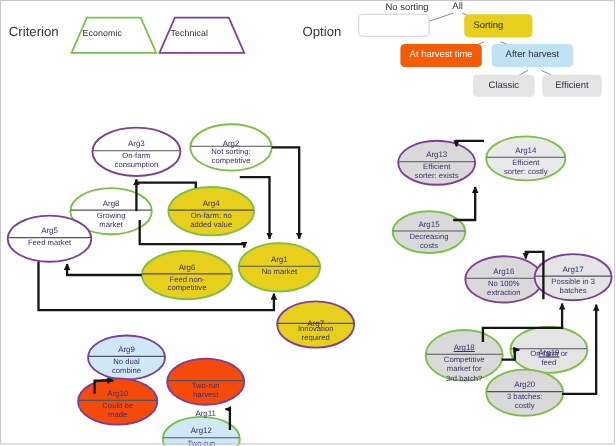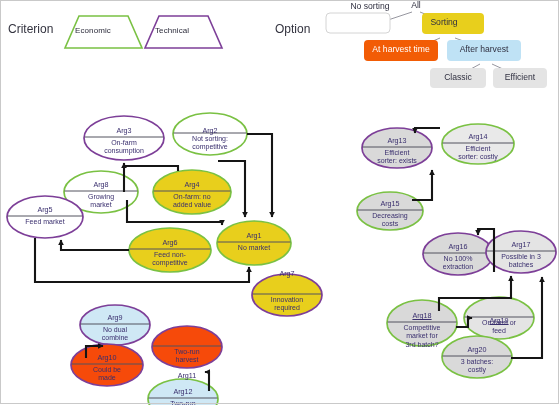--- a/index.html
+++ b/index.html
@@ -260,21 +260,21 @@
       </span>
       <span class="node-title" style="left: 129px; width: 82px; top: 238px;">Arg6</span>
       <span class="node-body" style="left: 129px; width: 82px; top: 251px;">
         <div>Feed non-</div>
         <div>competitive</div>
       </span>
       <span class="node-title" style="left: 217px; width: 74px; top: 231px;">Arg1</span>
       <span class="node-body" style="left: 217px; width: 74px; top: 244px;">
         <div>No market</div>
       </span>
-      <span class="node-title" style="left: 252px; width: 70px; top: 269px;">Arg7</span>
+      <span class="node-title" style="left: 252px; width: 70px; top: 289px;">Arg7</span>
       <span class="node-body" style="left: 252px; width: 70px; top: 296px;">
         <div>Innovation</div>
         <div>required</div>
       </span>
       <span class="node-title" style="left: 80px; width: 70px; top: 313px;">Arg9</span>
       <span class="node-body" style="left: 80px; width: 70px; top: 326px;">
         <div>No dual</div>
         <div>combine</div>
       </span>
       <span class="node-title" style="left: 152px; width: 70px; top: 335px; margin-top: 36px;">Arg11</span>

